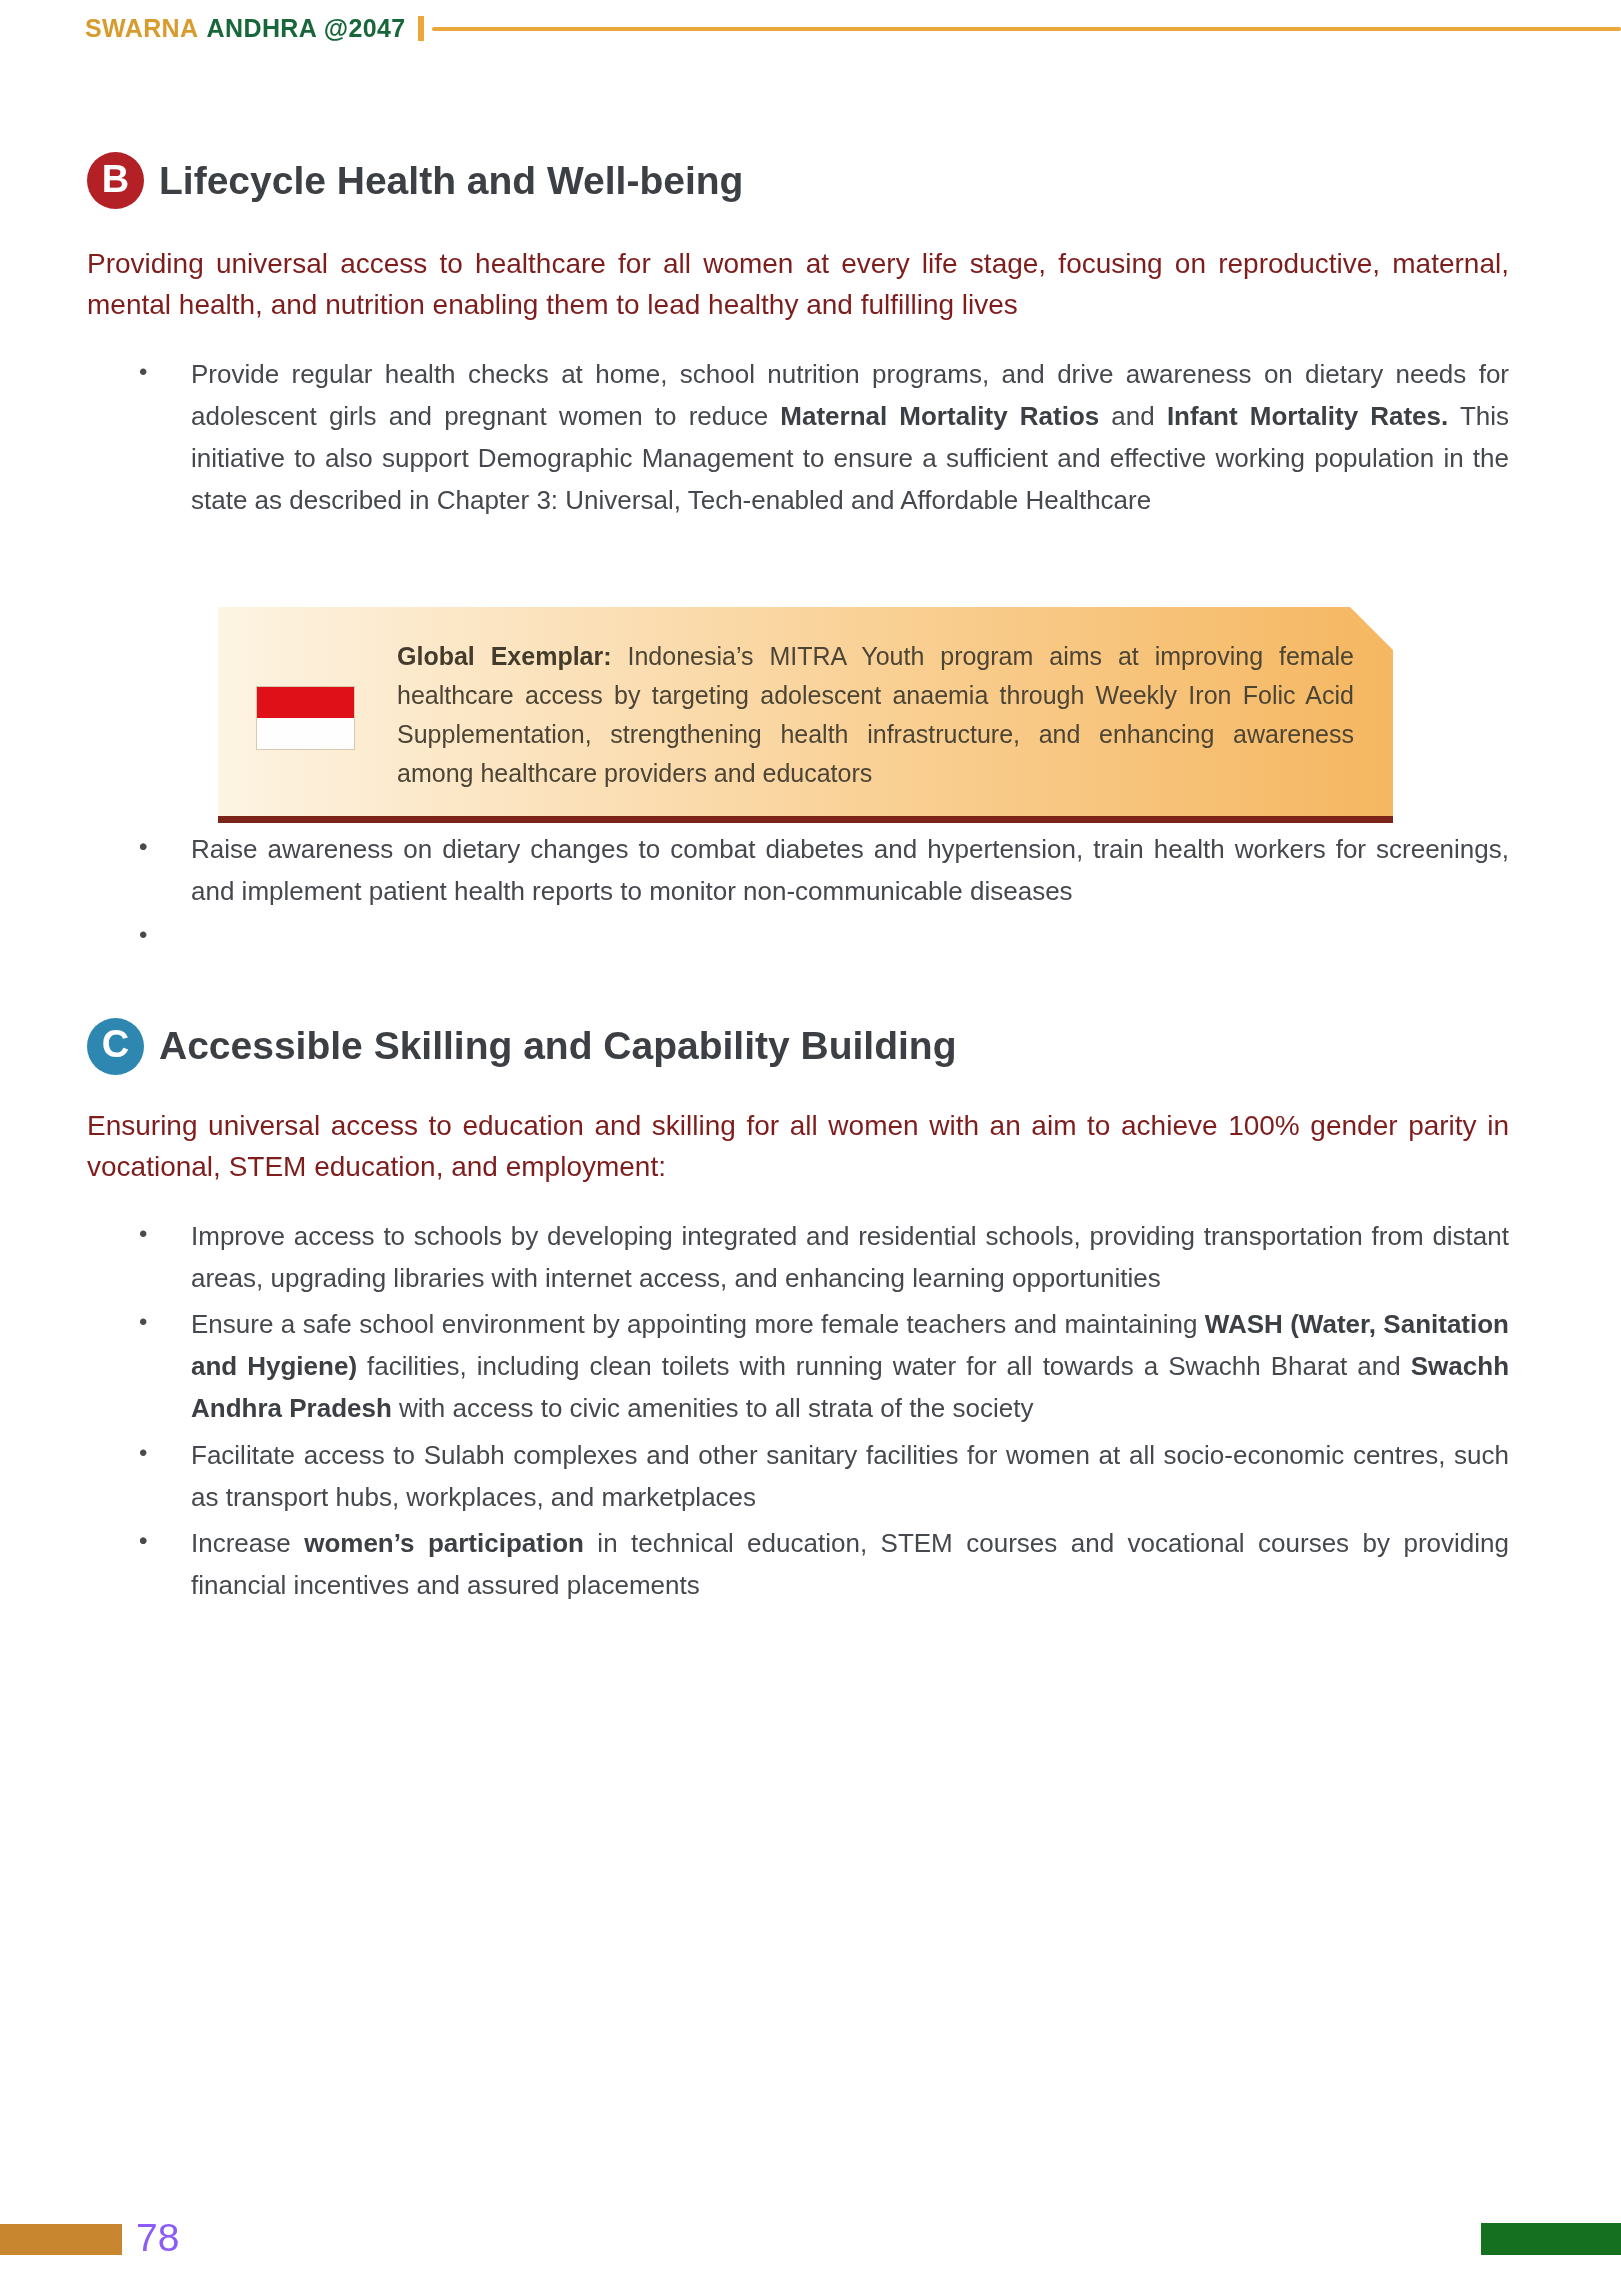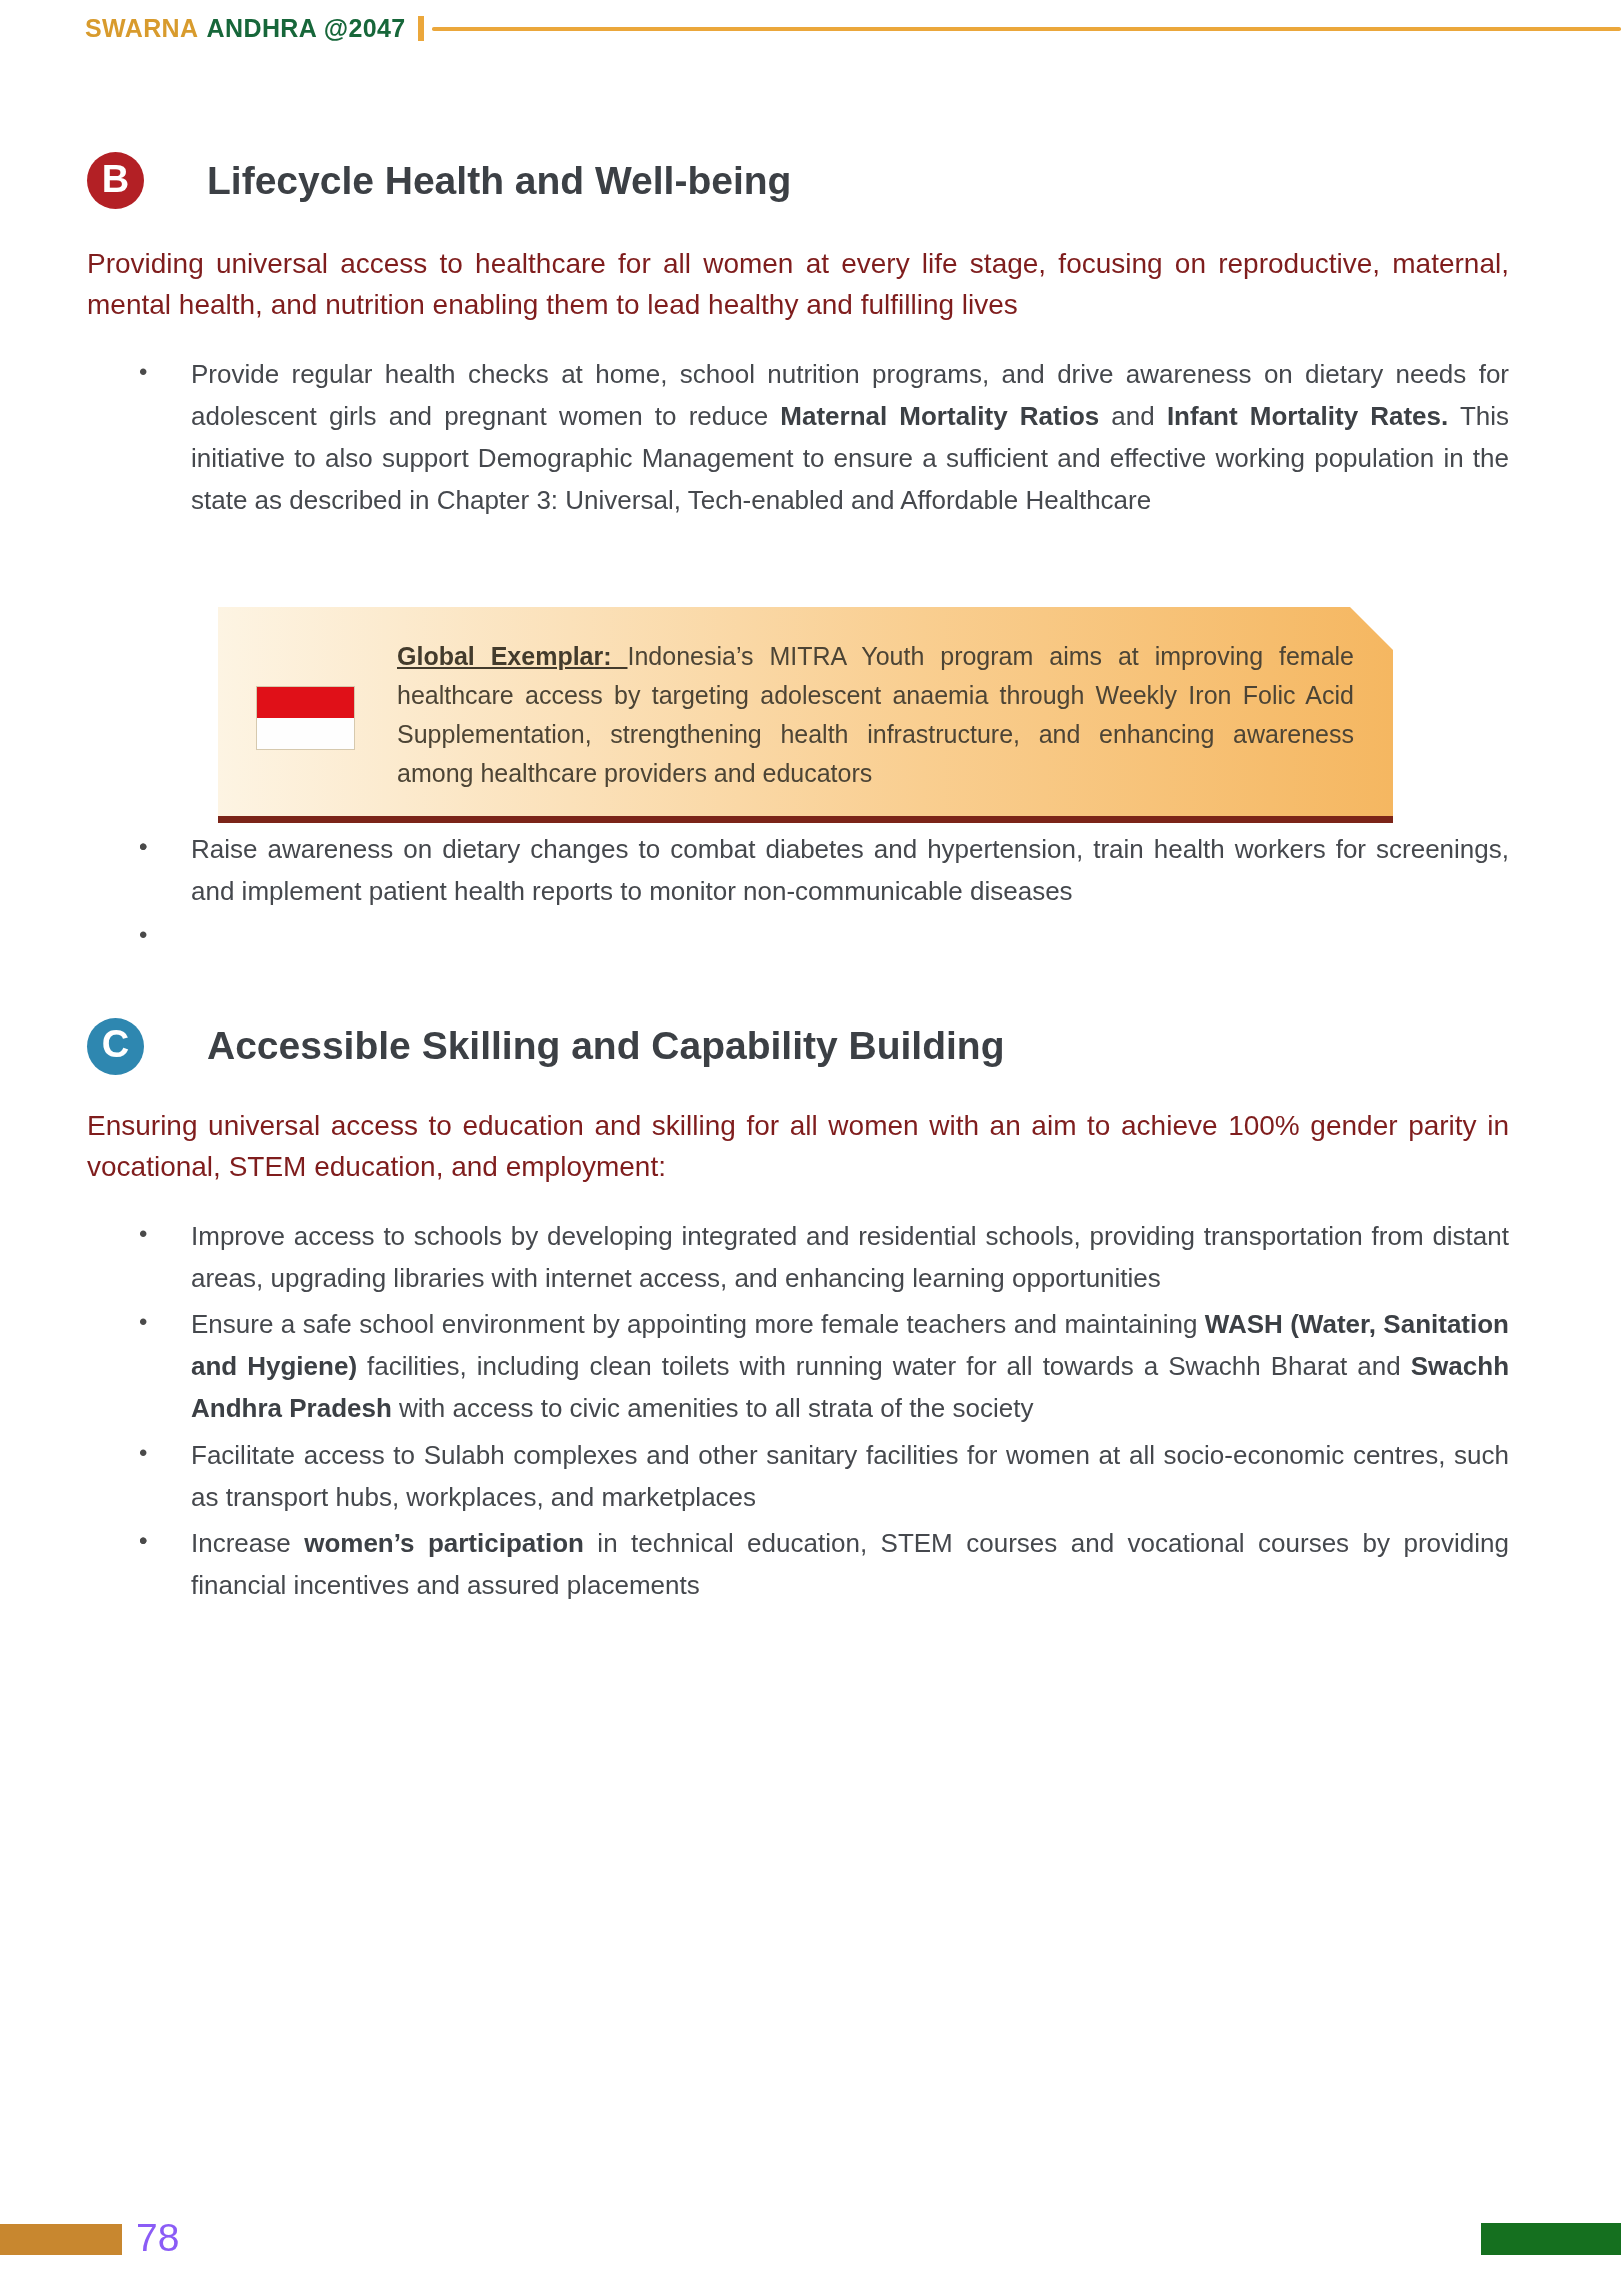--- a/index.html
+++ b/index.html
@@ -20,21 +20,21 @@
   .main { position:absolute; top:152px; left:87px; width:1422px; color:#45484D; }
 
   .section-head { display:flex; align-items:center; gap:15px; }
   .badge {
     width:57px; height:57px; border-radius:50%; color:#ffffff; font-weight:700;
     font-size:38px; display:flex; align-items:center; justify-content:center; flex:0 0 57px;
     padding-bottom:2.7px; box-sizing:border-box;
   }
   .badge-b { background:#B32025; }
   .badge-c { background:#2E87B0; }
-  .section-title { font-size:39px; font-weight:700; color:#3C4045;margin-left:48px; }
+  .section-title { font-size:39px; font-weight:700; color:#3C4045; }
 
   .intro { margin-top:34px; font-size:28px; line-height:41px; text-align:justify; color:#7f1d1d; }
   .intro-c { margin-top:30px; }
 
   ul.bullets { list-style:none; margin:0; padding:0; font-size:26px; line-height:42px; }
   .bullets li { position:relative; padding-left:104px; text-align:justify; margin-bottom:4.5px; }
   .bullets li .dot { position:absolute; left:52px; top:-1.8px; color:#4A4A4A; font-size:24px; }
   .bullets strong { color:#3C4045; }
   .bullets-1 { margin-top:36px; }
   .bullets-2 { margin-top:68px; }
@@ -42,21 +42,21 @@
 
   
   .callout-wrap { margin-top:86px; margin-left:131px; width:1175px; }
   .callout {
     position:relative;
     background:linear-gradient(to right, #FDF4E3 0%, #F9CE90 60%, #F5B761 100%);
     clip-path:polygon(0 0, calc(100% - 43px) 0, 100% 43px, 100% 100%, 0 100%);
     padding:30px 39px 23px 179px; box-sizing:border-box;
     font-size:25px; line-height:39px; color:#4C4435; text-align:justify;
   }
-  .callout strong { color:#433B2C;text-decoration:underline; }
+  .callout strong { color:#433B2C; }
   .callout-underline { height:7.2px; background:#7B2418; }
   .flag { position:absolute; left:38px; top:79px; width:99px; height:64px; border:0.9px solid #D6C9AE; box-sizing:border-box; }
   .flag-red { height:50%; background:#E01018; }
   .flag-white { height:50%; background:#FEFEFE; }
 
   
   .footer-bar-left { position:absolute; left:0; top:2224px; width:122px; height:33px; background:#C8872F; }
   .page-number { position:absolute; left:136px; top:2215px; font-size:39px; line-height:45px; color:#8b5cf6; }
   .footer-bar-right { position:absolute; right:0; top:2223px; width:140px; height:34px; background:#15701F; }
 </style>

